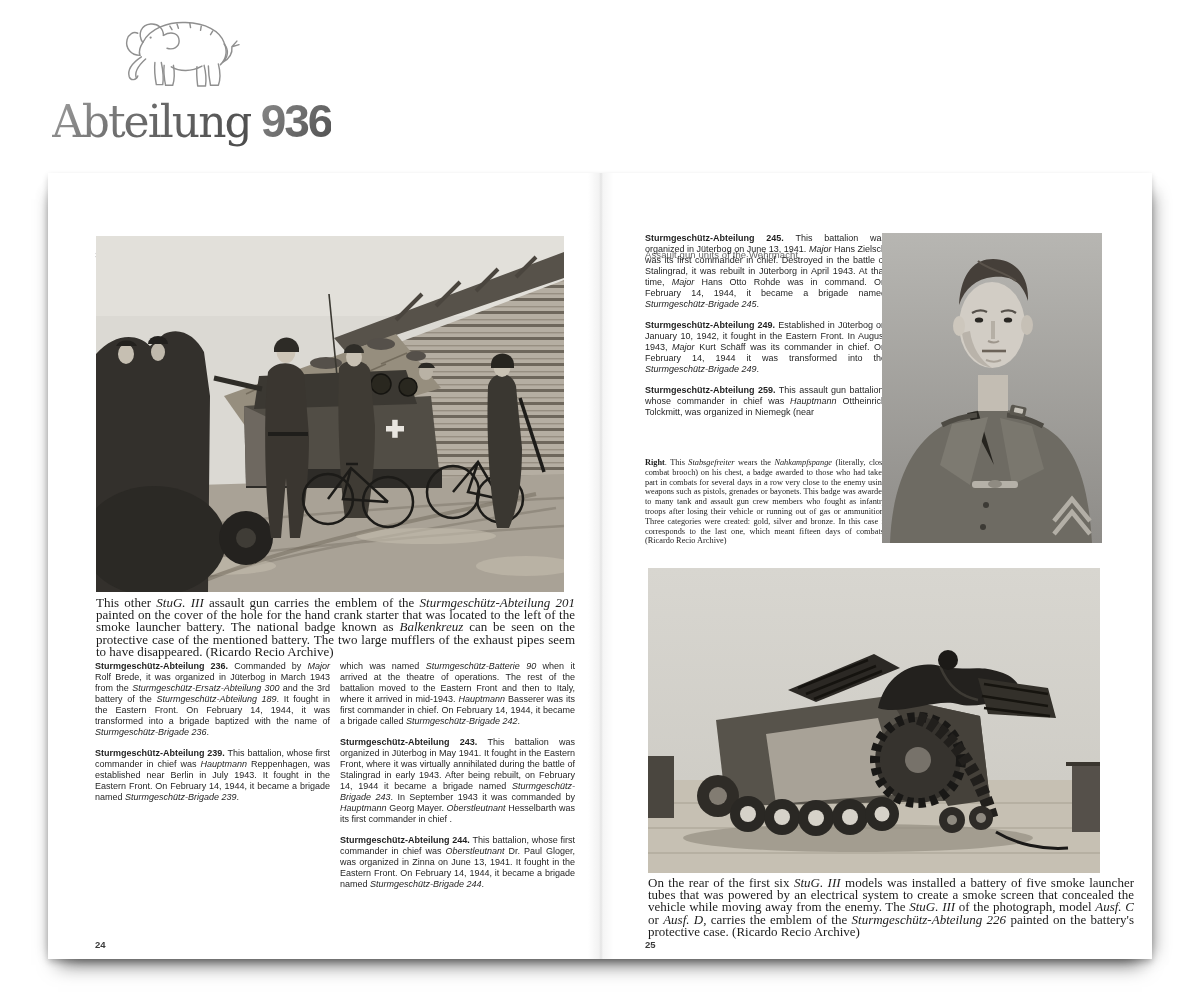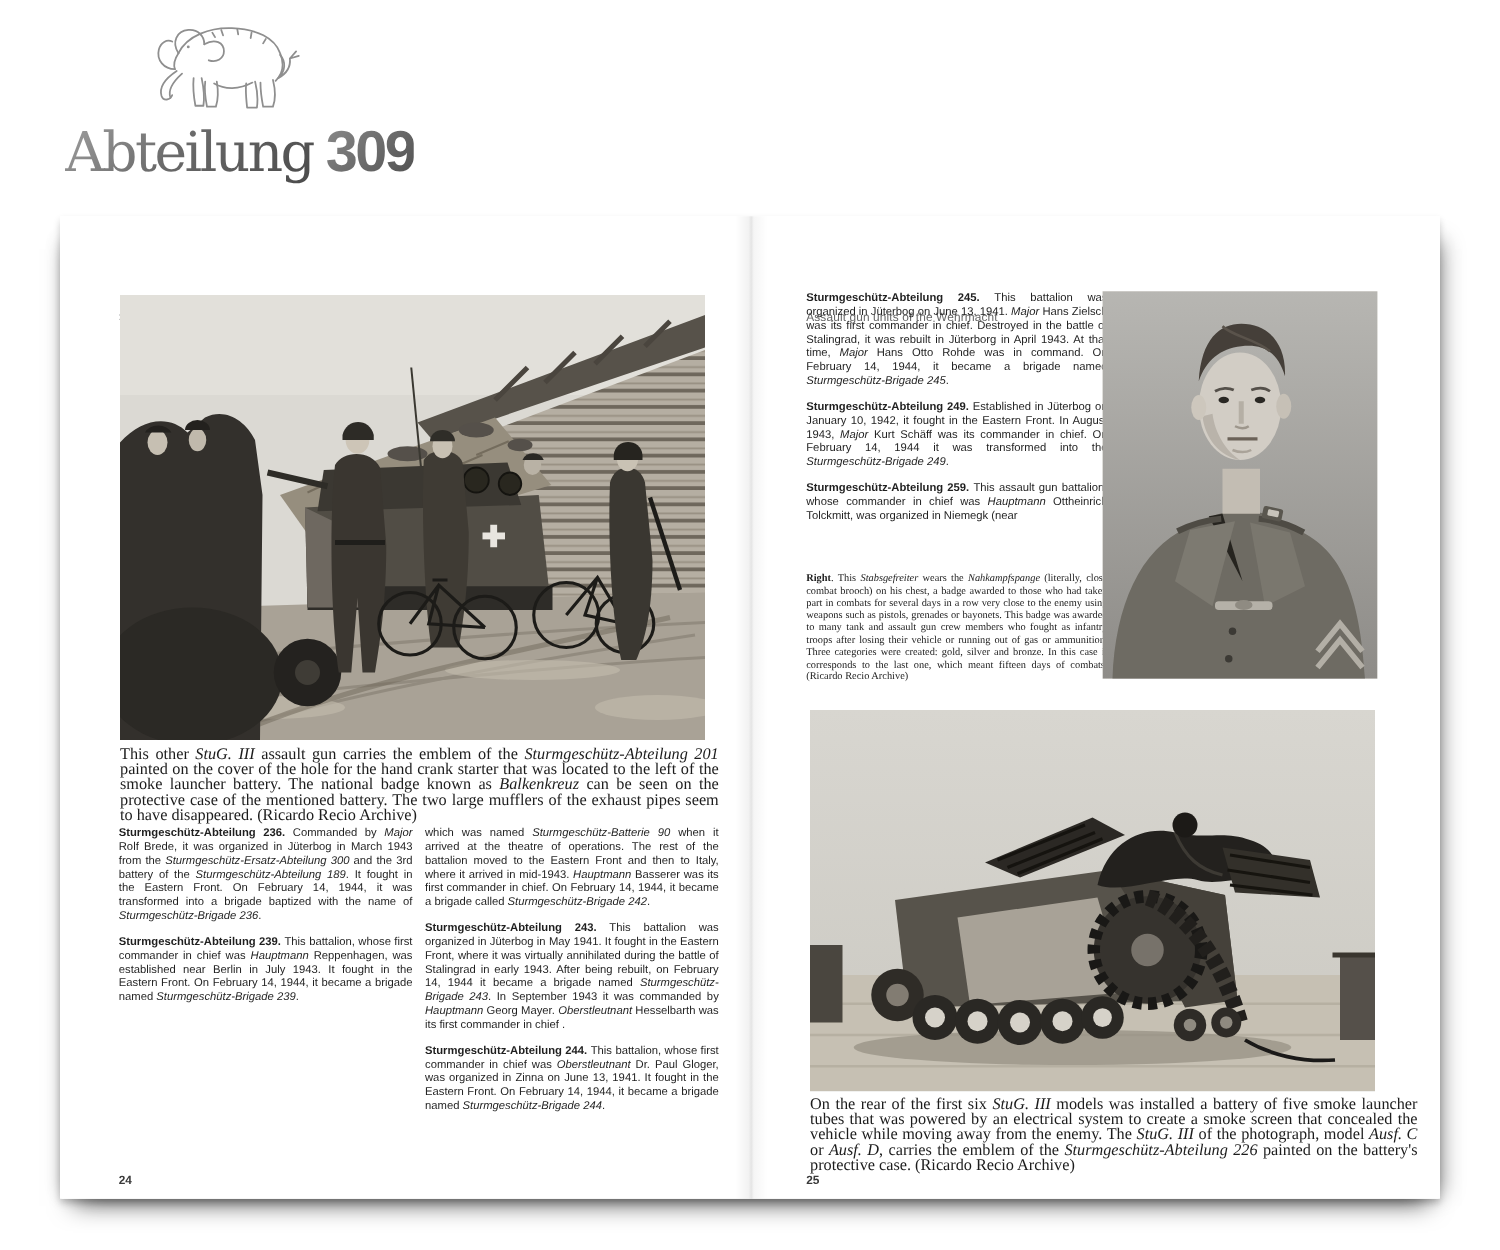--- a/index.html
+++ b/index.html
@@ -80,21 +80,21 @@
         <path d="M81,30 C93,23 103,28 103,38 C103,46 95,51 86,48"></path>
         <circle cx="63" cy="33" r="1.6" fill="#8f8f8f" stroke="none"></circle>
         <path d="M52,40 C48,46 46,52 48,58"></path>
         <path d="M48,58 C36,58 27,48 30,36 C32,28 39,24 45,27"></path>
         <path d="M50,60 C38,68 30,78 33,88 C35,94 43,93 45,87"></path>
         <path d="M56,63 C46,72 40,82 43,90"></path>
         <path d="M100,14 l2,6 M118,13 l1,6 M134,17 l-1,6 M150,24 l-3,5 M90,17 l3,5"></path>
       </g>
     </svg>
     <div class="wordmark">
-      <span class="fraktur">Abteilung</span><span class="numeral">309</span>
+      <span class="fraktur">Abteilung</span><span class="numeral">936</span>
     </div>
   </div>
 
   <div class="spread">
 
     <div class="page">
       <div class="running-head left">Sturmgeschütz (1940-45)</div>
 
       <div class="photo photo-main" aria-label="Soldiers with bicycles passing a StuG III assault gun between log buildings on a muddy village street">
         <svg viewBox="0 0 468 356" preserveAspectRatio="none">

